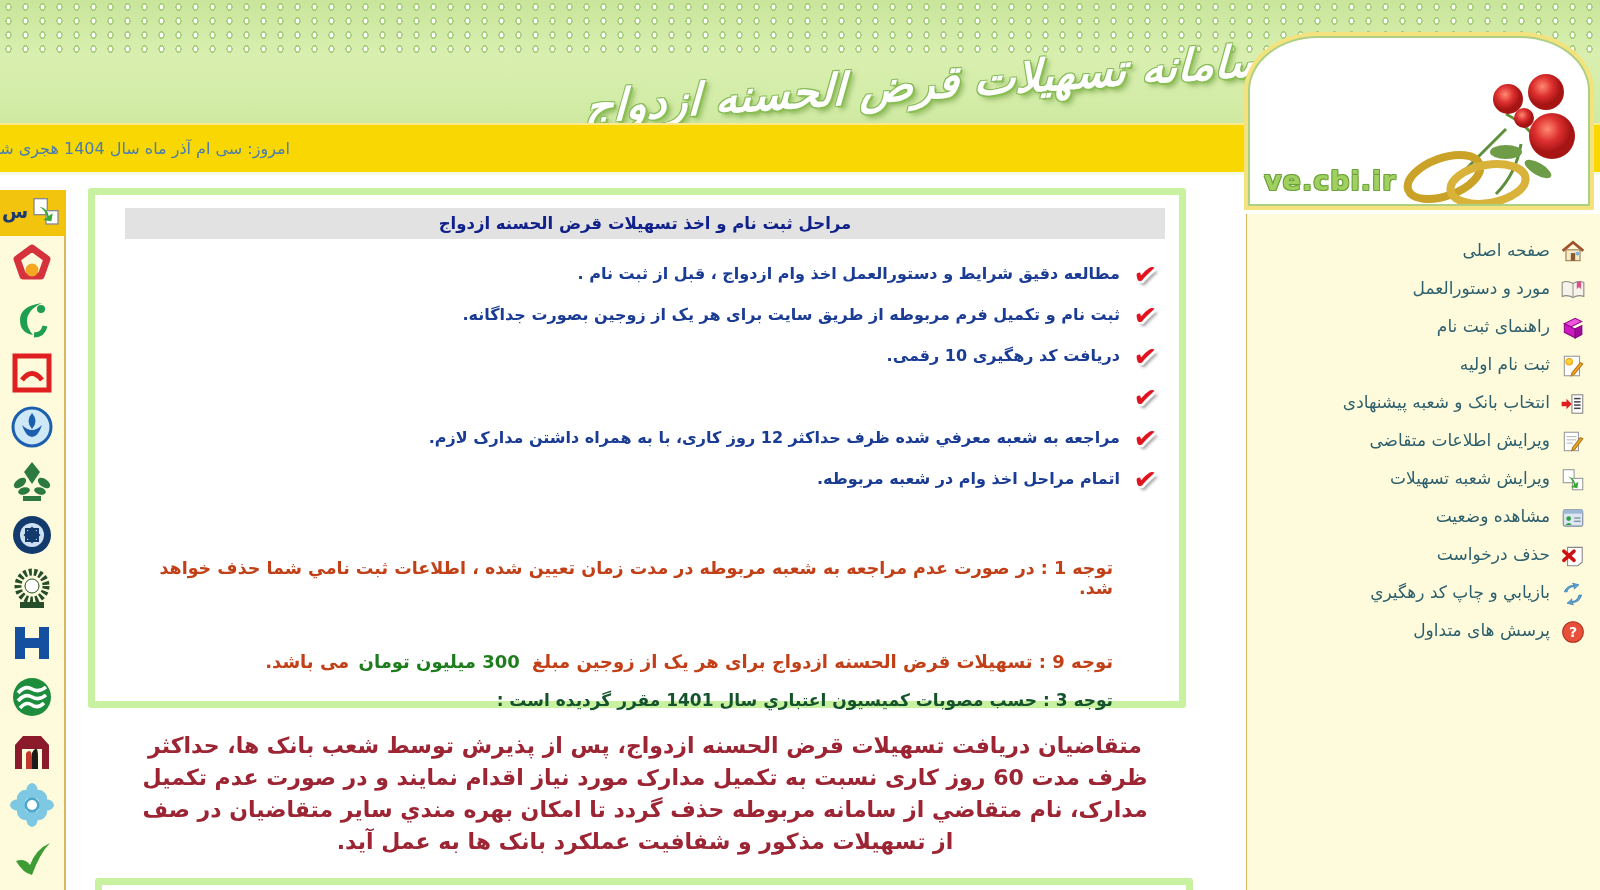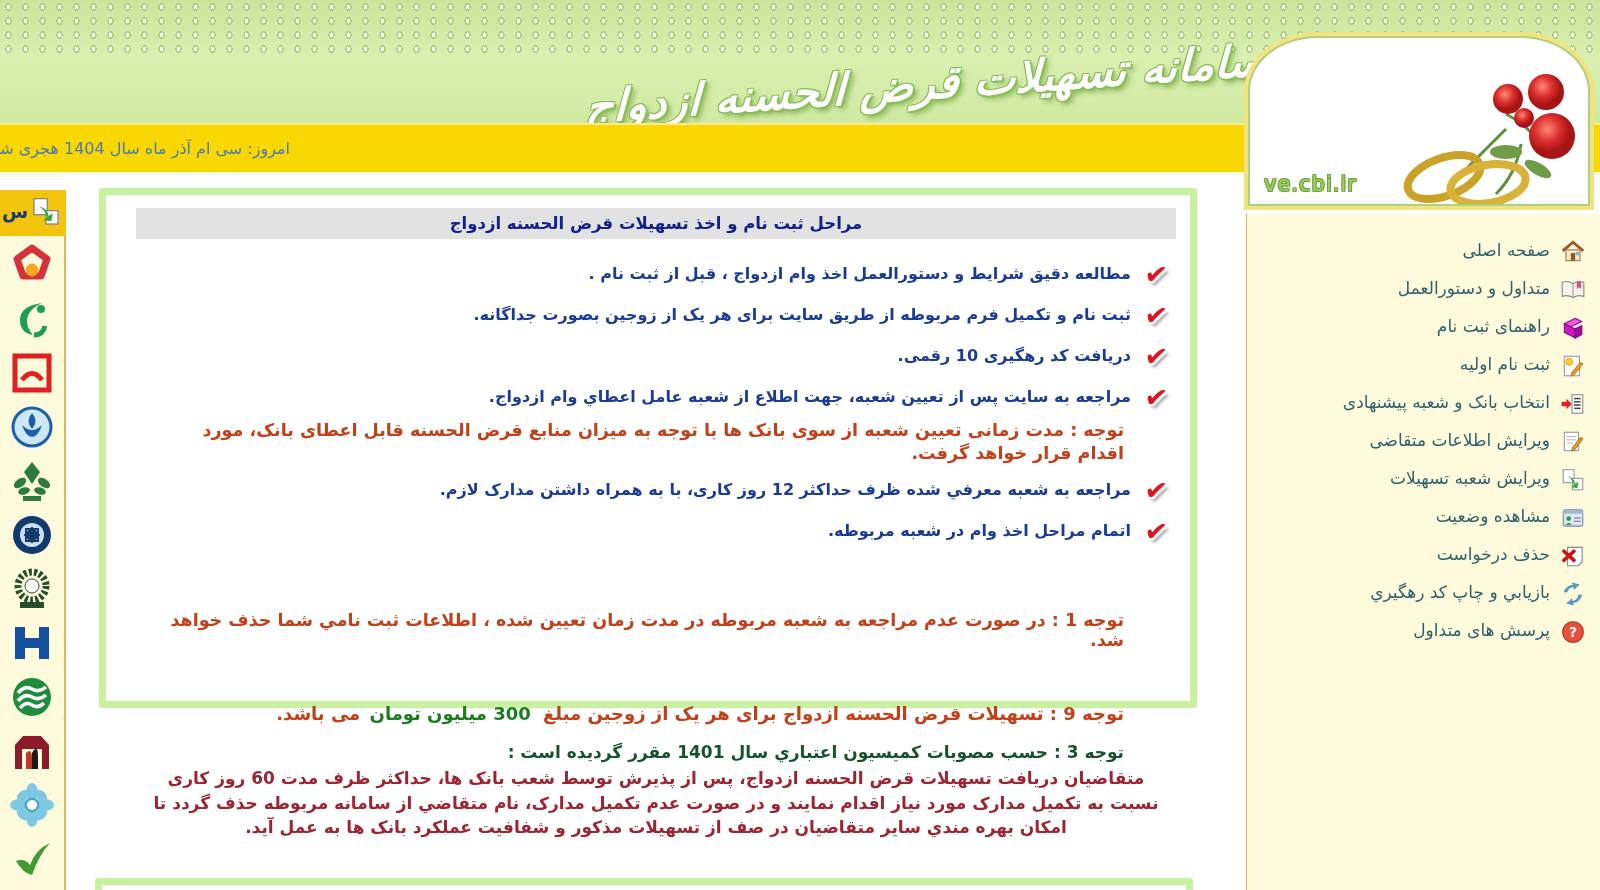--- a/index.html
+++ b/index.html
@@ -18,52 +18,52 @@
     text-shadow:-1px -1px 0 #86bb58, 1px -1px 0 #86bb58, -1px 1px 0 #86bb58, 2px 2px 0 #8cc152, 4px 4px 5px rgba(90,140,40,.55); }
   .date-bar { position:absolute; left:0; top:123px; width:1600px; height:52px; background:#f8d702;
     border-top:2px solid #fce98a; border-bottom:3px solid #f4f9e2; }
   .date-text { position:absolute; left:-12px; top:14px; width:302px; height:26px; overflow:hidden;
     direction:rtl; text-align:right; white-space:nowrap; font-size:16px; color:#4a7cae; }
 
   
   .rings-box { position:absolute; left:1248px; top:36px; width:342px; height:170px; background:#fff;
     border:2px solid #aed083; border-radius:70px 70px 0 0 / 55px 55px 0 0;
     box-shadow:0 0 0 4px #f3e27d; overflow:hidden; }
-  .url-text { position:absolute; left:14px; bottom:8px; font-size:21px; font-weight:normal; color:#9fd060;
+  .url-text { position:absolute; left:14px; bottom:8px; font-size:27px; font-weight:bold; color:#9fd060;
     text-shadow:-1px -1px 0 #6ca33a, 1px -1px 0 #6ca33a, -1px 1px 0 #6ca33a, 1px 1px 0 #6ca33a; letter-spacing:1px; }
   .roses { position:absolute; right:2px; bottom:0; }
 
   
   .ticker-box { position:absolute; left:0; top:190px; width:66px; height:46px; background:#f2c40e;
     overflow:hidden; display:flex; align-items:center; }
   .ticker-text { position:absolute; left:2px; top:10px; font-size:19px; font-weight:bold; color:#1c3a6e; direction:rtl; }
   .ticker-icon { position:absolute; right:4px; top:6px; }
   .bank-strip { position:absolute; left:0; top:236px; width:66px; height:654px; background:#fdfbdc;
     border-right:2px solid #d9b564; display:flex; flex-direction:column; align-items:center; padding-top:6px; gap:9px; }
   .bank-logo { width:46px; height:45px; display:flex; align-items:center; justify-content:center; cursor:pointer; }
 
   
-  .main-box { position:absolute; left:99px; top:188px; width:1098px; height:520px; background:#fff;
+  .main-box { position:absolute; left:88px; top:188px; width:1098px; height:520px; background:#fff;
     border:7px solid #c9f2a0; border-radius:3px; direction:rtl;padding-left:16px; }
   .title-bar { margin:13px 14px 0; height:31px; line-height:31px; background:#e2e2e2; text-align:center;
     font-size:16.5px; font-weight:bold; color:#10218b; }
   .steps { margin-top:23px; padding:0 14px 0 0; }
   .step { display:flex; gap:5px; margin-bottom:15px; align-items:flex-start; }
   .check { width:40px; text-align:center; font-size:28px; line-height:26px; color:#e0131f; font-weight:bold;
     transform:rotate(6deg);
     text-shadow:-2px -2px 0 #fff, 2px -2px 0 #fff, -2px 2px 0 #fff, 2px 2px 0 #fff, 4px 4px 3px rgba(60,60,60,.45); }
   .step-text { font-size:16px; font-weight:bold; color:#1b3c94; padding-top:2px; line-height:1.25; }
   .inline-note { color:#c24018; font-weight:bold; font-size:17.5px; text-align:right;
     padding:0 52px 0 30px; margin:-7px 0 13px; line-height:1.32; }
   .note1 { margin-top:65px; padding:0 66px 0 30px; color:#c24018; font-weight:bold; font-size:17.5px; text-align:right; }
   .note2 { margin-top:53px; padding:0 66px 0 30px; color:#c24018; font-weight:bold; font-size:18px; text-align:right; }
   .note2 .amount { color:#1d7d1d; margin:0 3px; }
   .note2 .sp { margin-left:3px; }
   .note3-header { margin-top:18px; padding:0 66px 0 30px; color:#14532d; font-weight:bold; font-size:17px; text-align:right; }
-  .note3-body { margin-top:4px; padding:0 24px; color:#9c2433; font-weight:bold; font-size:17px; text-align:center; line-height:1.45; }
+  .note3-body { margin-top:20px; padding:0 24px; color:#9c2433; font-weight:bold; font-size:22px; text-align:center; line-height:1.45; }
 
   .second-box { position:absolute; left:95px; top:878px; width:1098px; height:40px; background:#fff;
     border:7px solid #c9f2a0; border-radius:3px; }
 
   
   .sidebar { position:absolute; left:1246px; top:214px; width:354px; height:676px; background:#fdfbdc;
     border-left:1px solid #d9b564; padding-top:19px; direction:rtl; }
   .menu-item { display:flex; align-items:center; gap:9px; height:38px; padding-right:14px; cursor:pointer; }
   .mi-icon { width:27px; height:27px; flex:0 0 27px; display:flex; align-items:center; justify-content:center; }
   .mi-label { font-size:17px; color:#2e5f6d; line-height:1; padding-bottom:3px; }
@@ -227,23 +227,21 @@
       <div class="step">
         <span class="check">✔</span>
         <span class="step-text">ثبت نام و تکمیل فرم مربوطه از طریق سایت برای هر یک از زوجین بصورت جداگانه.</span>
       </div>
       <div class="step">
         <span class="check">✔</span>
         <span class="step-text">دریافت کد رهگیری 10 رقمی.</span>
       </div>
       <div class="step">
         <span class="check">✔</span>
-        <span class="step-text">مراجعه به سایت پس از تعیین شعبه، جهت اطلاع از شعبه عامل اعطاي وام ازدواج.</span>
-      </div>
-      <div class="inline-note">توجه : مدت زمانی تعیین شعبه از سوی بانک ها با توجه به میزان منابع قرض الحسنه قابل اعطای بانک، مورد اقدام قرار خواهد گرفت.</div>
+      </div>
       <div class="step">
         <span class="check">✔</span>
         <span class="step-text">مراجعه به شعبه معرفي شده ظرف حداکثر 12 روز کاری، با به همراه داشتن مدارک لازم.</span>
       </div>
       <div class="step">
         <span class="check">✔</span>
         <span class="step-text">اتمام مراحل اخذ وام در شعبه مربوطه.</span>
       </div>
     </div>
 
@@ -276,21 +274,21 @@
     </div>
 
     <div class="menu-item">
       <span class="mi-icon">
         <svg width="26" height="26" viewBox="0 0 24 24">
             <path d="M2 5 Q7 3 12 6 Q17 3 22 5 V18 Q17 16 12 19 Q7 16 2 18 Z" fill="#f7f3e8" stroke="#8a8a8a"></path>
             <line x1="12" y1="6" x2="12" y2="19" stroke="#999"></line>
             <path d="M15.5 4.2 v7 l2 -2 2 2 v-7 Z" fill="#d94f8e"></path>
           </svg>
       </span>
-      <span class="mi-label">متداول و دستورالعمل</span>
+      <span class="mi-label">مورد و دستورالعمل</span>
     </div>
 
     <div class="menu-item">
       <span class="mi-icon">
         <svg width="26" height="26" viewBox="0 0 24 24">
             <path d="M4 8 L14 3 l6 3 -10 5 Z" fill="#f055e0" stroke="#8d0b86"></path>
             <path d="M4 8 v8 l10 5 v-8 Z" fill="#cc19c0" stroke="#8d0b86"></path>
             <path d="M14 13 l6 -3 v8 l-6 3 Z" fill="#a societa10b9e" stroke="#8d0b86"></path>
             <path d="M14 13 l6 -3 v8 l-6 3 Z" fill="#a10b9e" stroke="#8d0b86"></path>
           </svg>

